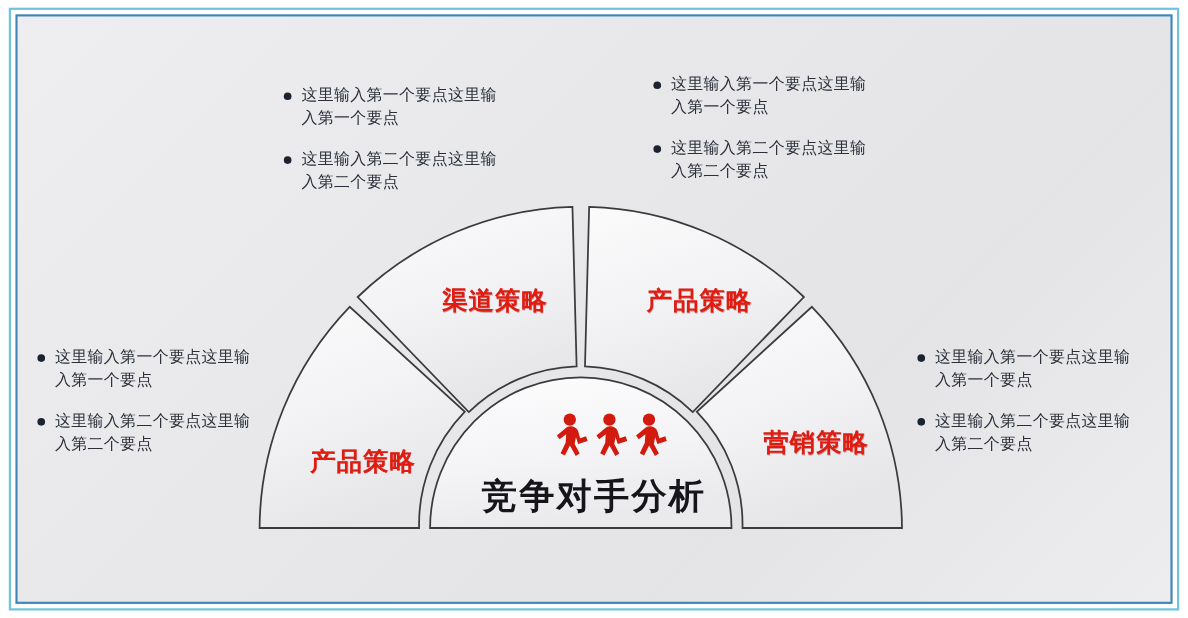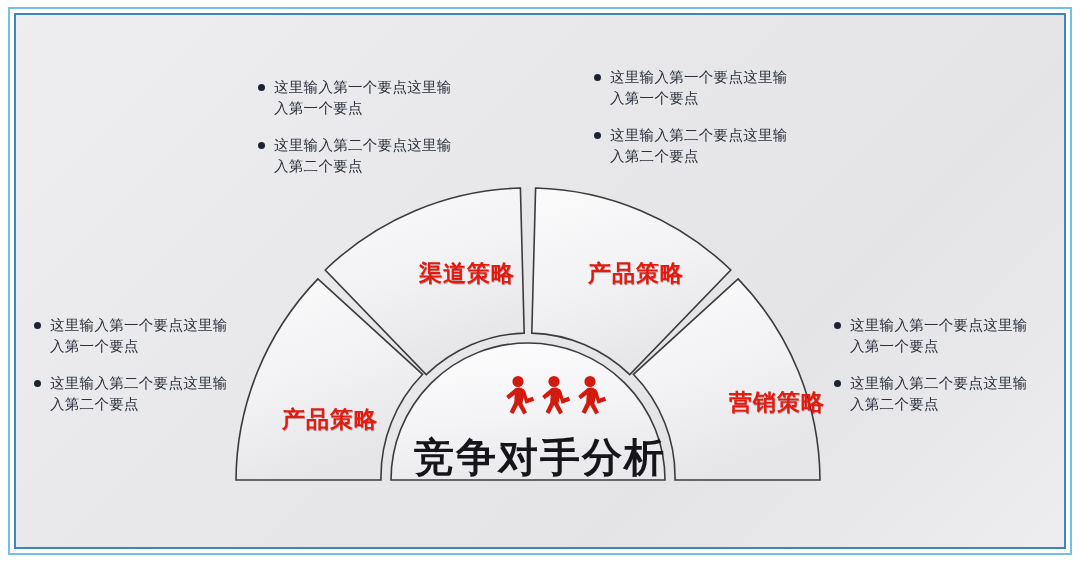--- a/index.html
+++ b/index.html
@@ -81,32 +81,32 @@
   .seg-label {
     position:absolute;
     font-family:"DejaVu Sans", sans-serif;
     font-size:23px;
     font-weight:bold;
     color:#e01b10;
     white-space:nowrap;
     letter-spacing:1px;
     text-shadow:0.5px 0.5px 0 rgba(120,0,0,0.35);
   }
-  #label-channel { left:386px; top:243px;margin-left:17px; }
+  #label-channel { left:386px; top:243px; }
   #label-price   { left:572px; top:243px; }
   #label-product { left:266px; top:372px;margin-top:17px; }
-  #label-market  { left:678px; top:372px;margin-left:35px; }
+  #label-market  { left:678px; top:372px; }
 
   #center-title {
     position:absolute;
     left:0; right:0;
     top:415px;
     text-align:center;
     font-family:"DejaVu Sans", sans-serif;
-    font-size:40px;
+    font-size:32px;
     font-weight:bold;
     color:#15151a;
     letter-spacing:2px;
   }
   #runners {
     position:absolute;
     left:484px; top:358px;
     width:112px; height:52px;
   }
   #runners svg { display:block; }

